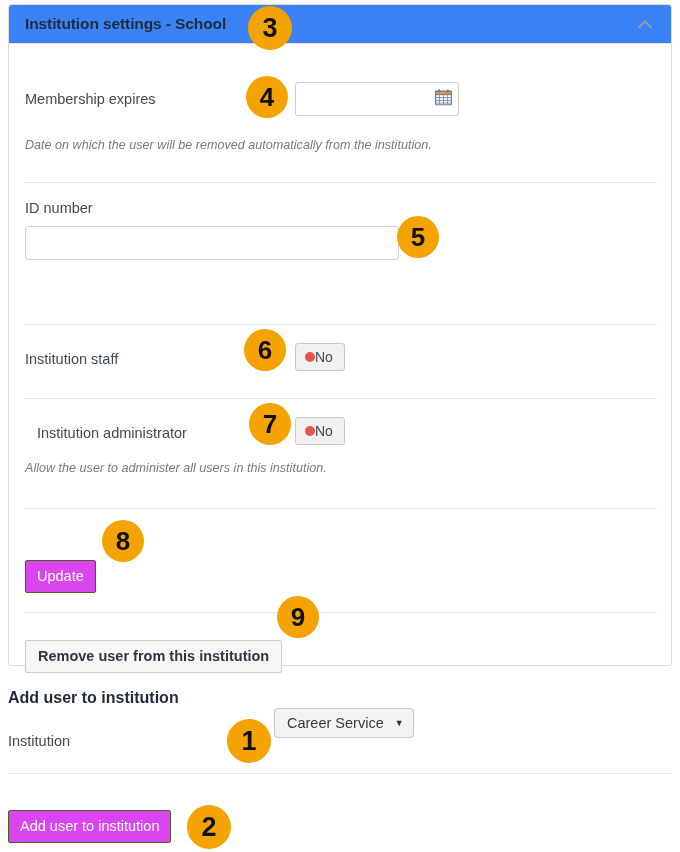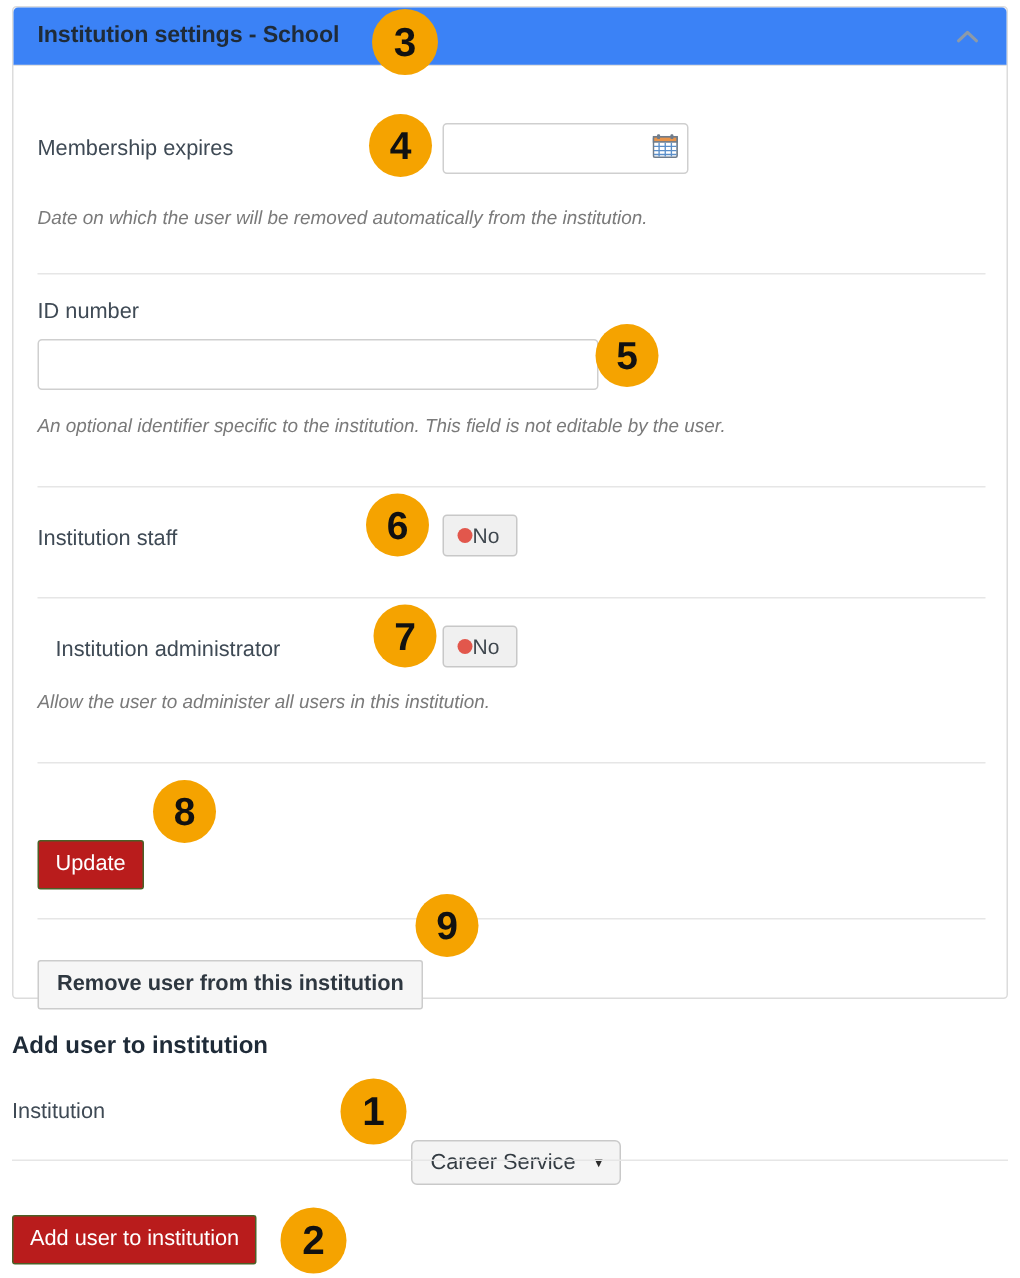--- a/index.html
+++ b/index.html
@@ -128,21 +128,21 @@
   }
   .switch .txt {
     font-size: 14px;
     color: #40484f;
     line-height: 1;
   }
 
   
   .btn-primary {
     position: absolute;
-    background: #b91c1c;
+    background: #d946ef;
     border: 1px solid #4c5f26;
     border-radius: 2px;
     color: #ffffff;
     font-family: "Liberation Sans", sans-serif;
     font-size: 14.5px;
     cursor: pointer;
     padding: 0 11px;
     height: 33px;
     line-height: 31px;
     white-space: nowrap;
@@ -253,21 +253,20 @@
         <div class="help-text" style="left:16px; top:94px;">Date on which the user will be removed automatically from the institution.</div>
 
         <div class="hr" style="left:16px; top:138px; width:632px;"></div>
       </div>
 
       <div class="row" style="top:139px;height:142px;">
         <label class="field-label" style="left:16px; top:17px;">ID number</label>
 
         <input class="text-input" style="left: 16px; top: 43px; width: 374px; height: 34px;" type="text" placeholder="">
 
-        <div class="help-text" style="left:16px; top:94px;">An optional identifier specific to the institution. This field is not editable by the user.</div>
 
         <div class="hr" style="left:16px; top:141px; width:632px;"></div>
       </div>
 
       <div class="row" style="top:281px;height:74px;">
         <label class="field-label" style="left:16px; top:26px;">Institution staff</label>
 
         <div class="switch" style="left:286px; top:18px;">
           <span class="dot" style="background: rgb(226, 87, 76);"></span>
           <span class="txt">No</span>
@@ -298,21 +297,21 @@
         <button class="btn-secondary" style="left:16px; top:26px;text-align:right;">Remove user from this institution</button>
       </div>
 
     </div>
   </section>
 
   <h2 class="section-heading" style="left:8px; top:676px;">Add user to institution</h2>
 
   <label class="field-label" style="left:8px; top:733px;">Institution</label>
 
-  <div class="select-box" style="left:274px; top:760px;">
+  <div class="select-box" style="left:274px; top:708px;">
     <span class="sel-val">Career Service</span>
     <span class="caret">▼</span>
   </div>
 
   <div class="hr" style="left:8px; top:773px; width:664px;"></div>
 
   <button class="btn-primary" style="left:8px; top:810px;">Add user to institution</button>
 
   <div id="callouts">
       <div class="badge" style="left: 248px; top: 6px; width: 44px; height: 44px; line-height: 44px; font-size: 27px; background: rgb(245, 163, 0);">3</div>

